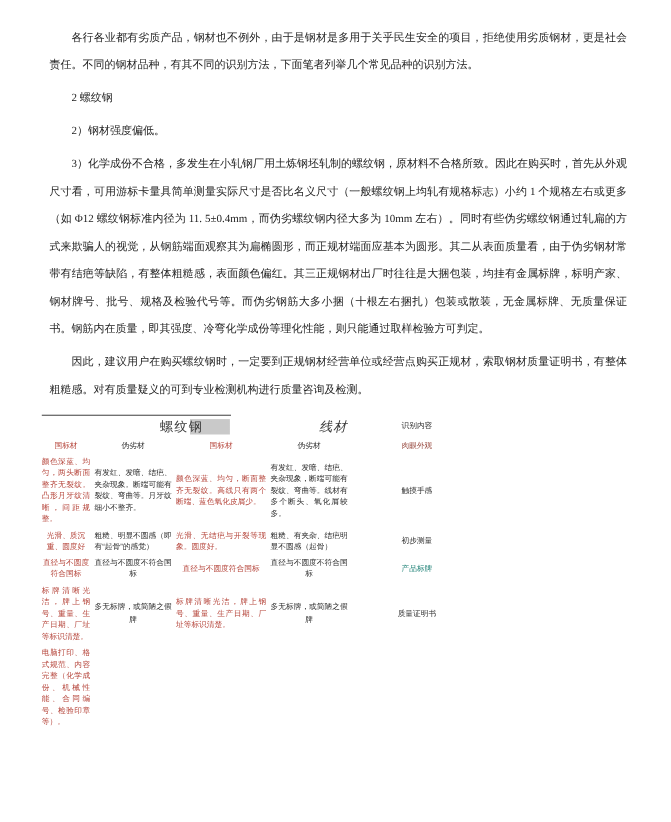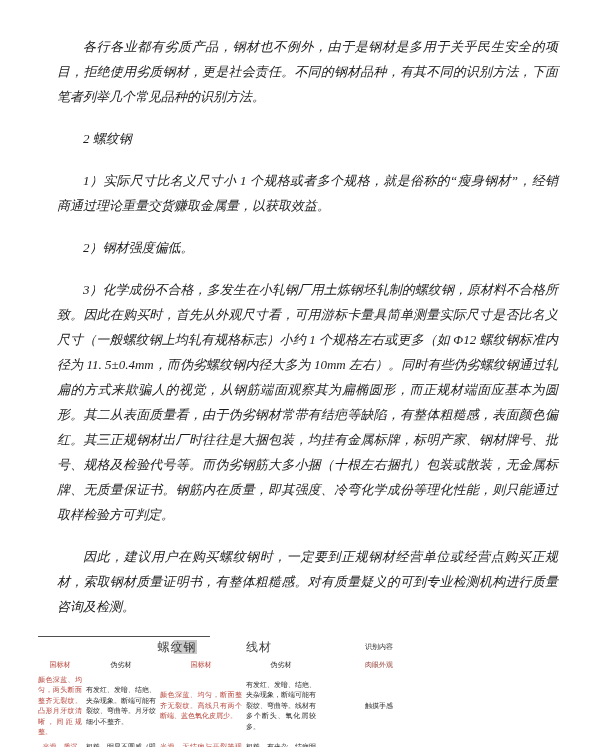--- a/index.html
+++ b/index.html
@@ -2,37 +2,37 @@
 <html style="--standard-text: #b5443a; --maroon-label: #96463c; --teal-label: #1e8176;"><head>
 <meta charset="utf-8">
 <style>
   html,body{margin:0;padding:0;background:#ffffff;}
   .page{
     width:610px;min-height:747px;box-sizing:border-box;
     padding:17px 35px 8px 40px;background:#fff;position:relative;
     font-family:"Liberation Serif","DejaVu Serif",serif;color:#1c1c1c;
   }
   .article p{
-    margin:17px;text-indent:2em;font-size:13px;line-height:25px;
-    text-align:justify;word-break:break-all;font-style:italic;
+    margin:5px;text-indent:2em;font-size:10px;line-height:25px;
+    text-align:justify;word-break:break-all;
   }
   .tbl-section{
     position:relative;margin-top:10px;margin-left:-2px;width:414px;
     font-family:"Liberation Sans","DejaVu Sans",sans-serif;
   }
   .top-line{width:172px;border-top:1px solid #4f4f4f;height:0;margin-bottom:1px;}
   .tbl{
     display:grid;grid-template-columns:44px 70px 82px 70px 118px;
     column-gap:4px;row-gap:4px;align-items:center;
     font-size:7px;line-height:1.5;color:#2b2b2b;word-break:break-all;
   }
   .t-title{font-size:12px;color:#3a3a3a;letter-spacing:1px;align-self:end;}
   .t-rebar{grid-column:2/4;text-align:center;}
-  .t-wire{grid-column:4/5;text-align:left;}
-  .hl{background:linear-gradient(90deg,transparent 0 42%,#c9c9c9 42% 100%);margin-left:26px;}
+  .t-wire{grid-column:4/5;text-align:right;font-style:italic;}
+  .hl{background:linear-gradient(90deg,transparent 0 42%,#c9c9c9 42% 100%);padding-right:24px;margin-left:26px;}
   .hdr{text-align:center;}
   .std{color:var(--standard-text,#b5443a);}
   .fake{color:#2b2b2b;}
   .lbl{text-align:center;}
   .lc-maroon{color:var(--maroon-label,#96463c);}
   .lc-teal{color:var(--teal-label,#1e8176);}
   .just{text-align:justify;}
   .ctr{text-align:center;}
   .wm{
     position:absolute;left:292px;top:224px;width:120px;height:44px;
@@ -41,21 +41,20 @@
   }
 </style>
 </head>
 <body>
 
 <div class="page">
 
   <div class="article">
     <p>各行各业都有劣质产品，钢材也不例外，由于是钢材是多用于关乎民生安全的项目，拒绝使用劣质钢材，更是社会责任。不同的钢材品种，有其不同的识别方法，下面笔者列举几个常见品种的识别方法。</p>
     <p>2 螺纹钢</p>
-    <p>1）实际尺寸比名义尺寸小 1 个规格或者多个规格，就是俗称的“瘦身钢材”，经销商通过理论重量交货赚取金属量，以获取效益。</p>
     <p>2）钢材强度偏低。</p>
     <p>3）化学成份不合格，多发生在小轧钢厂用土炼钢坯轧制的螺纹钢，原材料不合格所致。因此在购买时，首先从外观尺寸看，可用游标卡量具简单测量实际尺寸是否比名义尺寸（一般螺纹钢上均轧有规格标志）小约 1 个规格左右或更多（如 Φ12 螺纹钢标准内径为 11. 5±0.4mm，而伪劣螺纹钢内径大多为 10mm 左右）。同时有些伪劣螺纹钢通过轧扁的方式来欺骗人的视觉，从钢筋端面观察其为扁椭圆形，而正规材端面应基本为圆形。其二从表面质量看，由于伪劣钢材常带有结疤等缺陷，有整体粗糙感，表面颜色偏红。其三正规钢材出厂时往往是大捆包装，均挂有金属标牌，标明产家、钢材牌号、批号、规格及检验代号等。而伪劣钢筋大多小捆（十根左右捆扎）包装或散装，无金属标牌、无质量保证书。钢筋内在质量，即其强度、冷弯化学成份等理化性能，则只能通过取样检验方可判定。</p>
     <p>因此，建议用户在购买螺纹钢时，一定要到正规钢材经营单位或经营点购买正规材，索取钢材质量证明书，有整体粗糙感。对有质量疑义的可到专业检测机构进行质量咨询及检测。</p>
   </div>
 
   <div class="tbl-section">
     <div class="top-line"></div>
 
     <div class="tbl">
 

